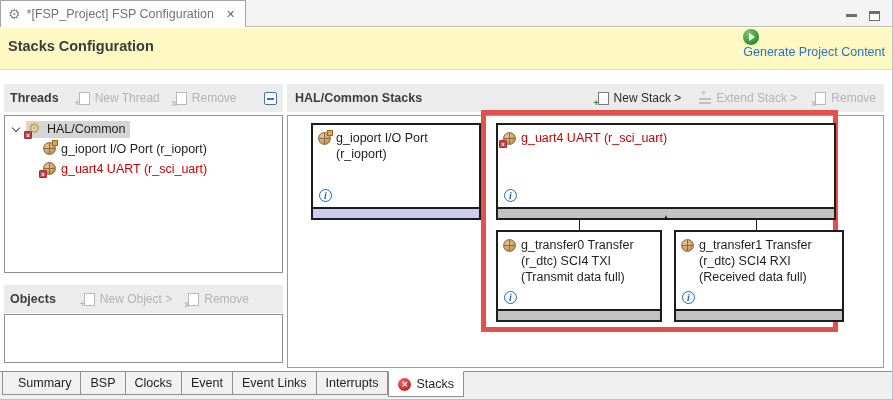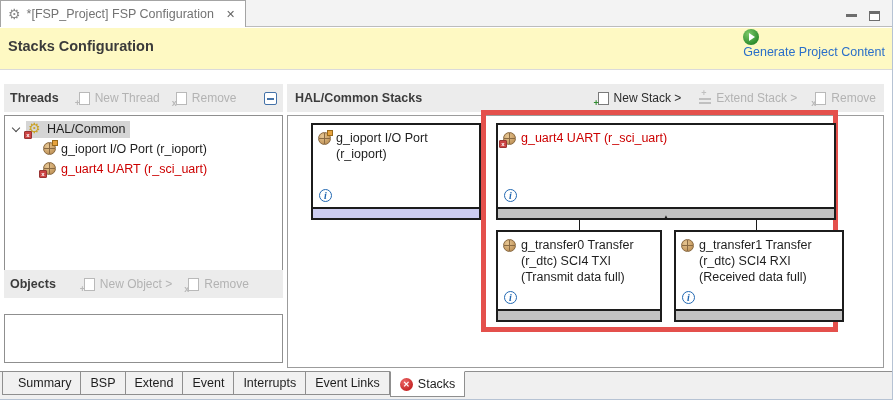--- a/index.html
+++ b/index.html
@@ -170,21 +170,21 @@
       <span class="row-inner">
         <span class="mod-icon">
             <span class="mod-ball"></span>
             <span class="badge-x">x</span>
           </span>
         <span class="red-text">g_uart4 UART (r_sci_uart)</span>
       </span>
     </div>
   </div>
 
-  <div class="toolbar" style="left:4px; top:270px; width:279px; padding:0 6px;">
+  <div class="toolbar" style="left:4px; top:285px; width:279px; padding:0 6px;">
     <span class="bar-title">Objects</span>
     <span class="tool-btn disabled" style="margin-left:28px;">
       <span class="doc-icon">
           <span class="badge">+</span>
         </span>
       <span>New Object &gt;</span>
     </span>
     <span class="tool-btn disabled" style="margin-left:16px;">
       <span class="doc-icon">
           <span class="badge red">x</span>
@@ -269,24 +269,24 @@
       </div>
       <span class="info-icon">i</span>
       <div class="strip gray"></div>
     </div>
   </div>
 
   <div class="bottom-bar">
     <div class="btabs">
       <div class="btab"><span>Summary</span></div>
       <div class="btab"><span>BSP</span></div>
-      <div class="btab"><span>Extend</span></div>
+      <div class="btab"><span>Clocks</span></div>
       <div class="btab"><span>Event</span></div>
+      <div class="btab"><span>Event Links</span></div>
       <div class="btab"><span>Interrupts</span></div>
-      <div class="btab"><span>Event Links</span></div>
       <div class="btab active">
         <span class="err-badge">✕</span>
         <span>Stacks</span>
       </div>
     </div>
   </div>
 
 </div>
 
 </body></html>

